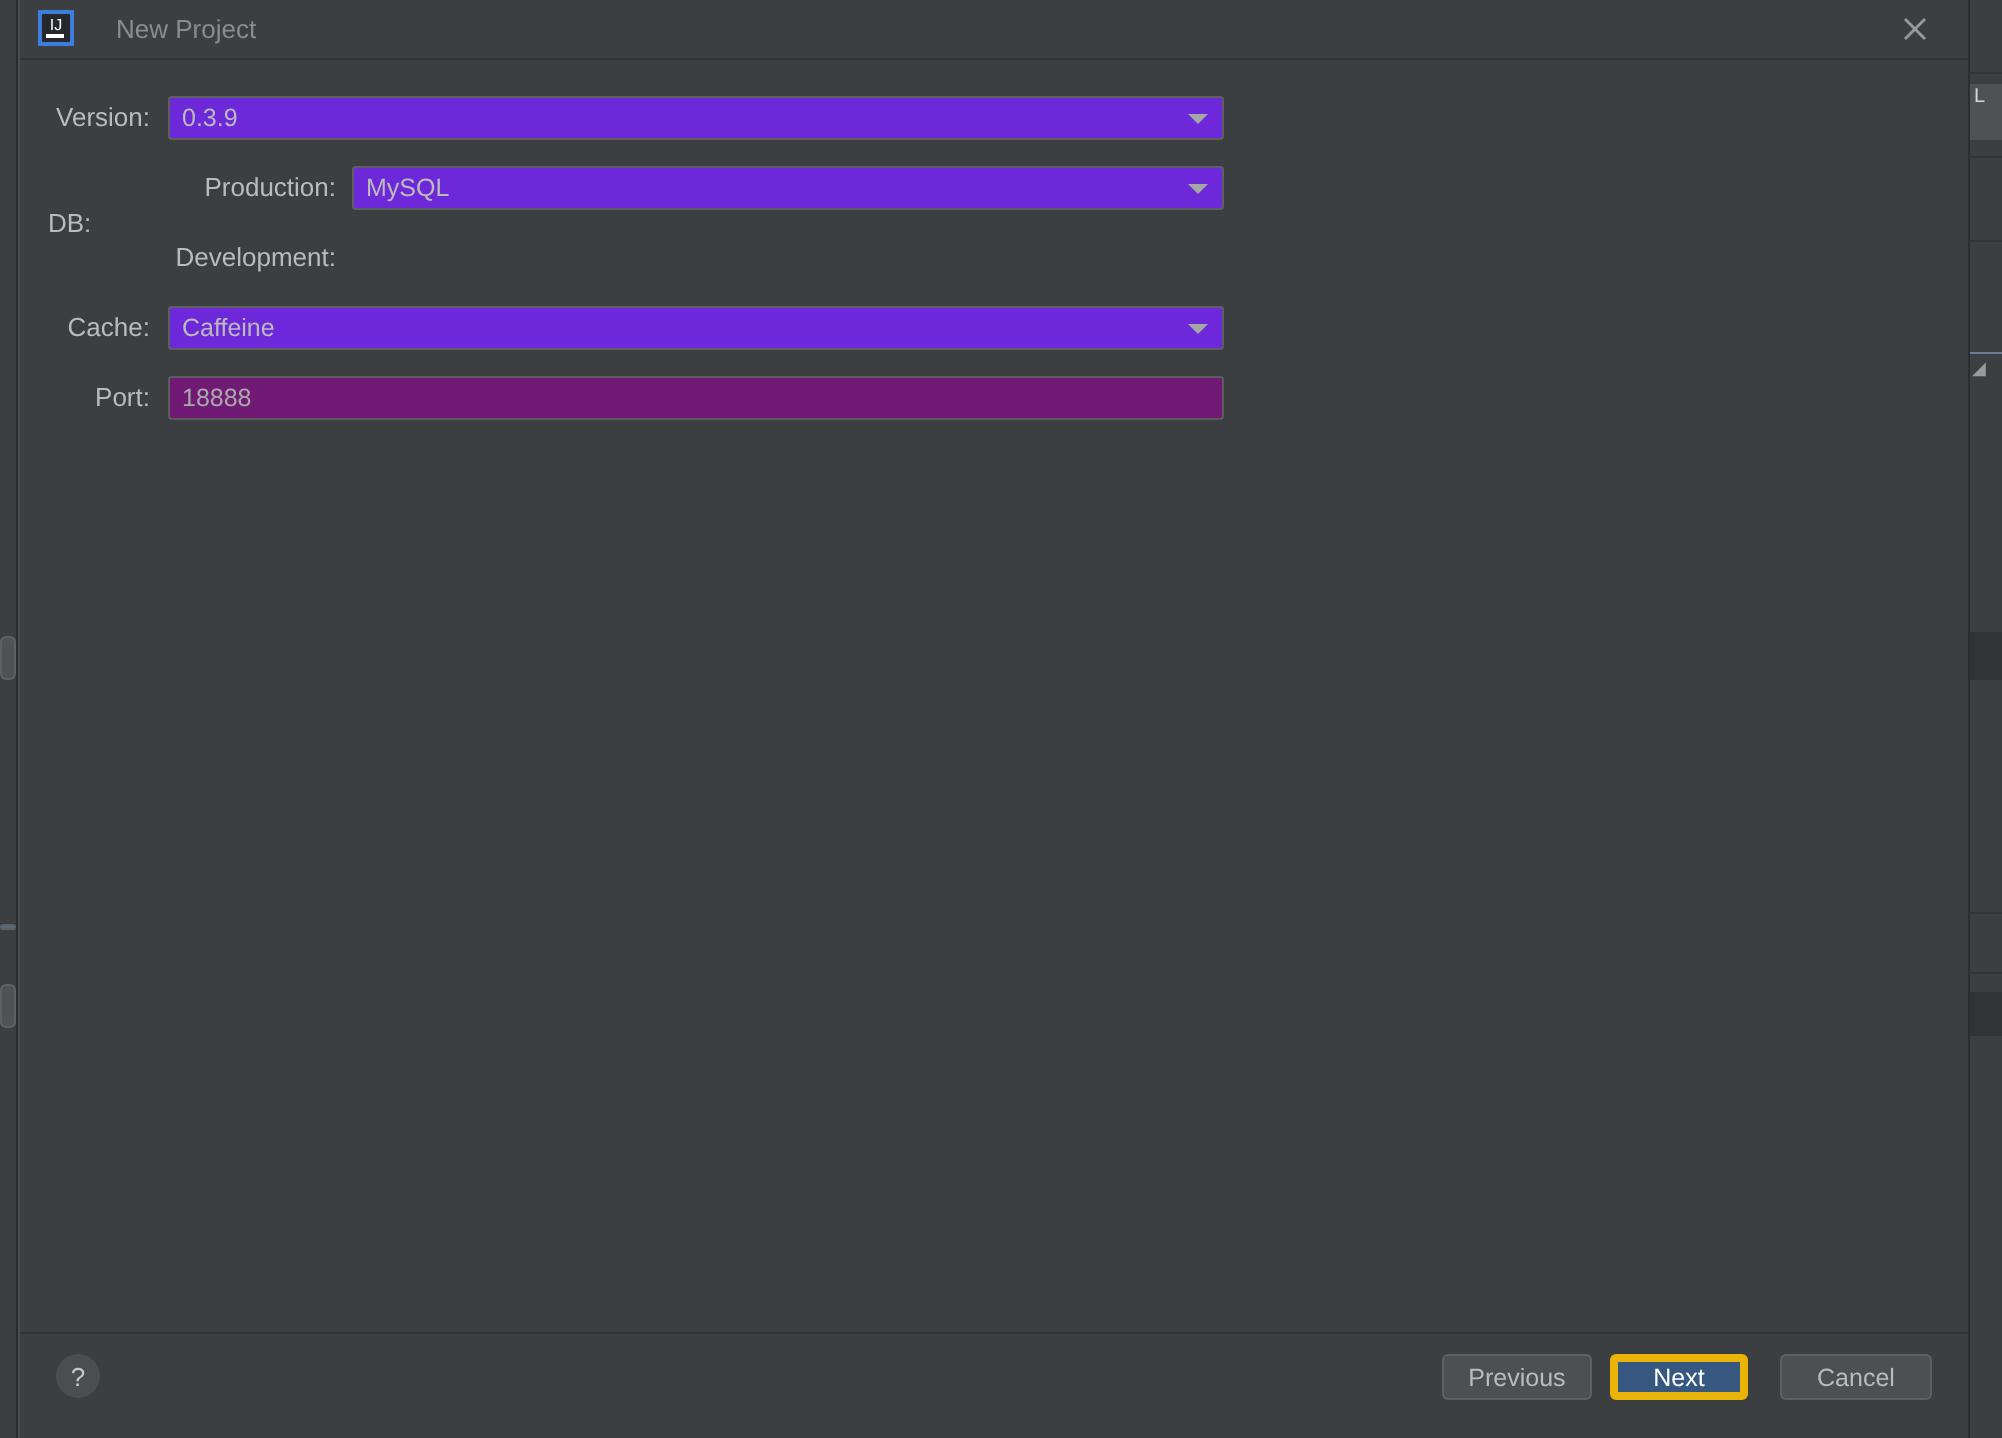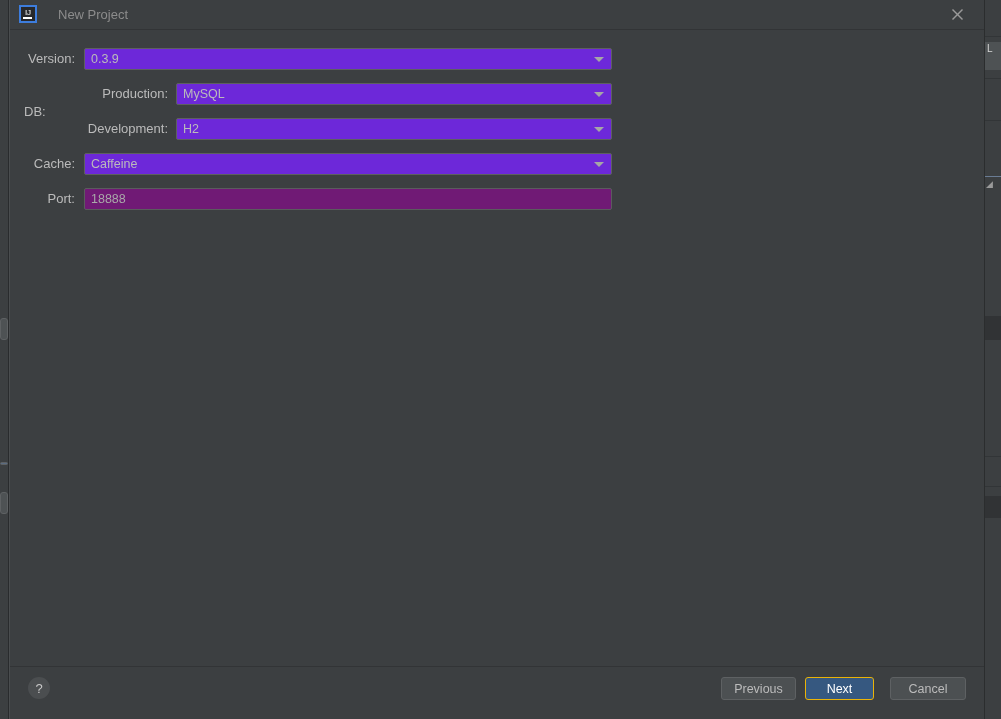--- a/index.html
+++ b/index.html
@@ -235,21 +235,21 @@
     color: #bbbbbb;
     font-size: 12.5px;
     display: flex;
     align-items: center;
     justify-content: center;
     cursor: pointer;
     user-select: none;
   }
   .btn.primary {
     background: #365880;
-    border: 1px solid #eab308;
+    border: 4px solid #eab308;
     color: #ffffff;
   }
 </style>
 </head>
 <body>
 
 <div id="ide-backdrop">
   <div class="stripe-left">
     <div class="btn" style="top:318px;height:22px;"></div>
     <div class="btn" style="top:462px;height:3px;background:#5a6b80;"></div>
@@ -303,24 +303,20 @@
     <div class="row" style="left:0; top:54px; width:100%;">
       <div class="lbl lbl-r" style="left:0; width:158px;">Production:</div>
       <div class="combo" style="left:166px; width:436px;">
         <span class="val">MySQL</span>
         <span class="arrow"></span>
       </div>
     </div>
 
     <div class="row" style="left:0; top:89px; width:100%;">
       <div class="lbl lbl-r" style="left:0; width:158px;">Development:</div>
-      <div class="combo" style="left:166px; width:436px;">
-        <span class="val">H2</span>
-        <span class="arrow"></span>
-      </div>
     </div>
 
     <div class="row" style="left:0; top:124px; width:100%;">
       <div class="lbl lbl-r" style="left:0; width:65px;">Cache:</div>
       <div class="combo" style="left:74px; width:528px;">
         <span class="val">Caffeine</span>
         <span class="arrow"></span>
       </div>
     </div>
 

